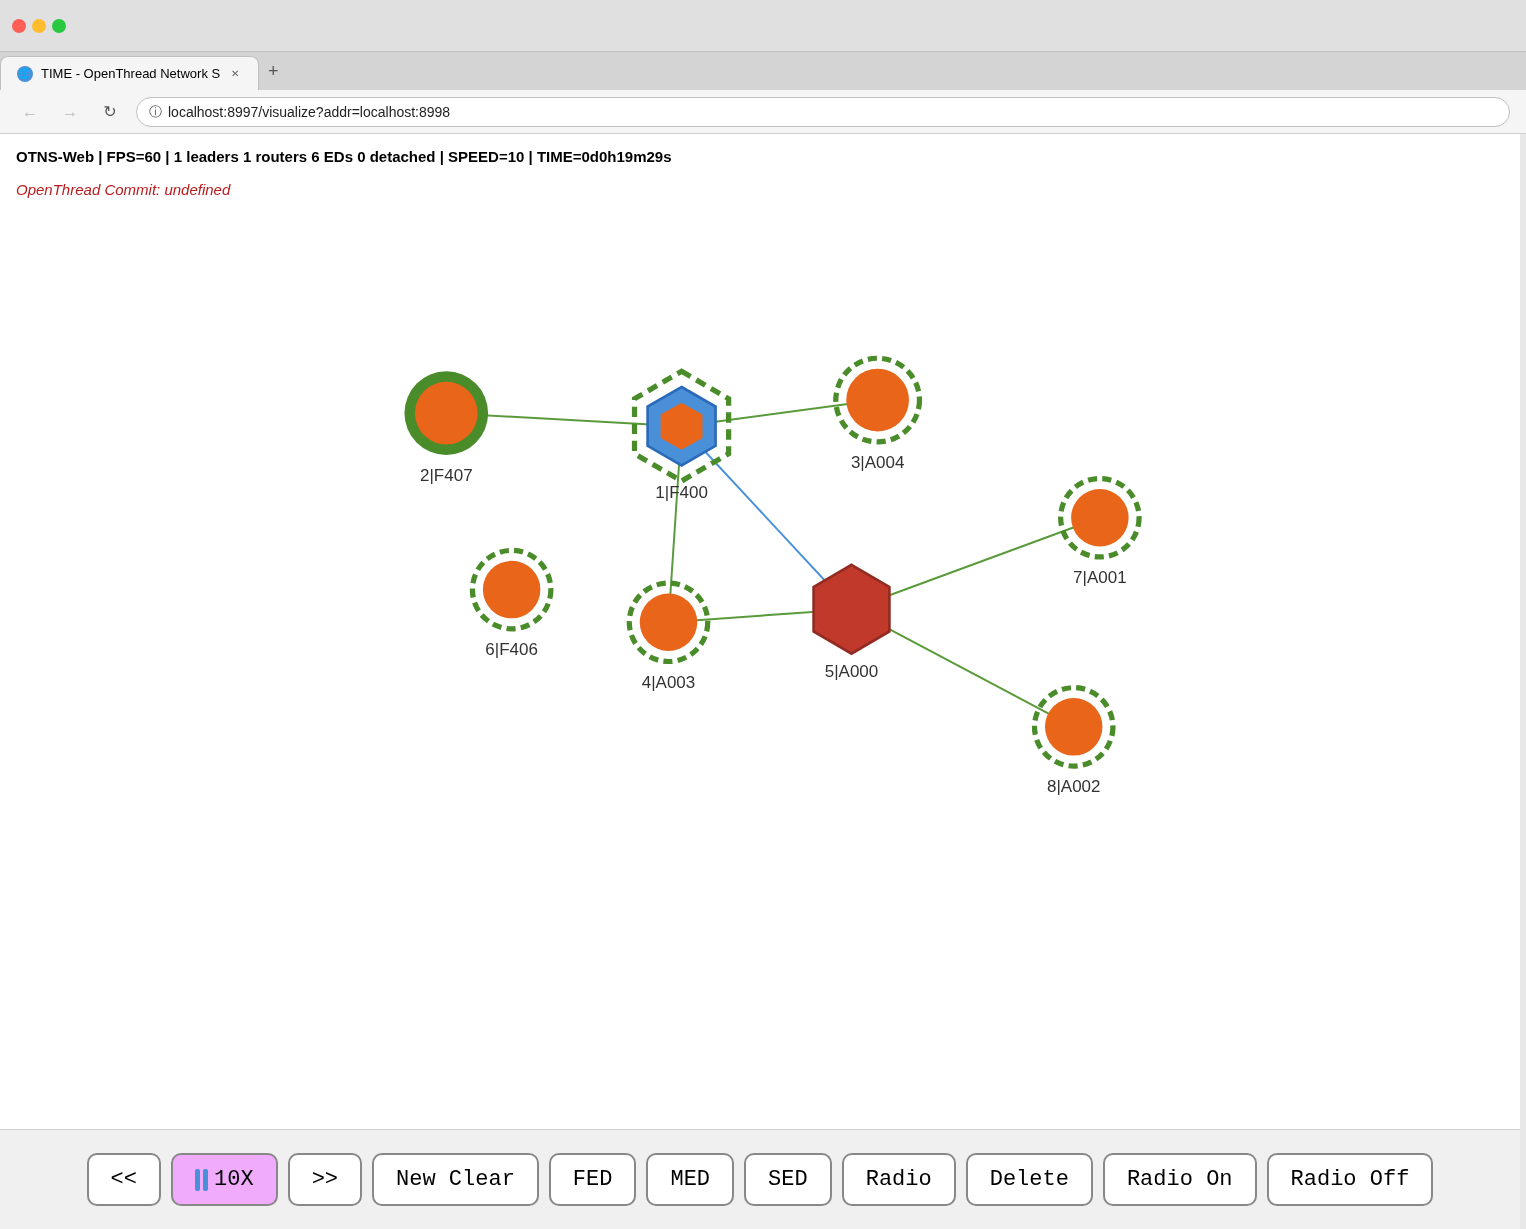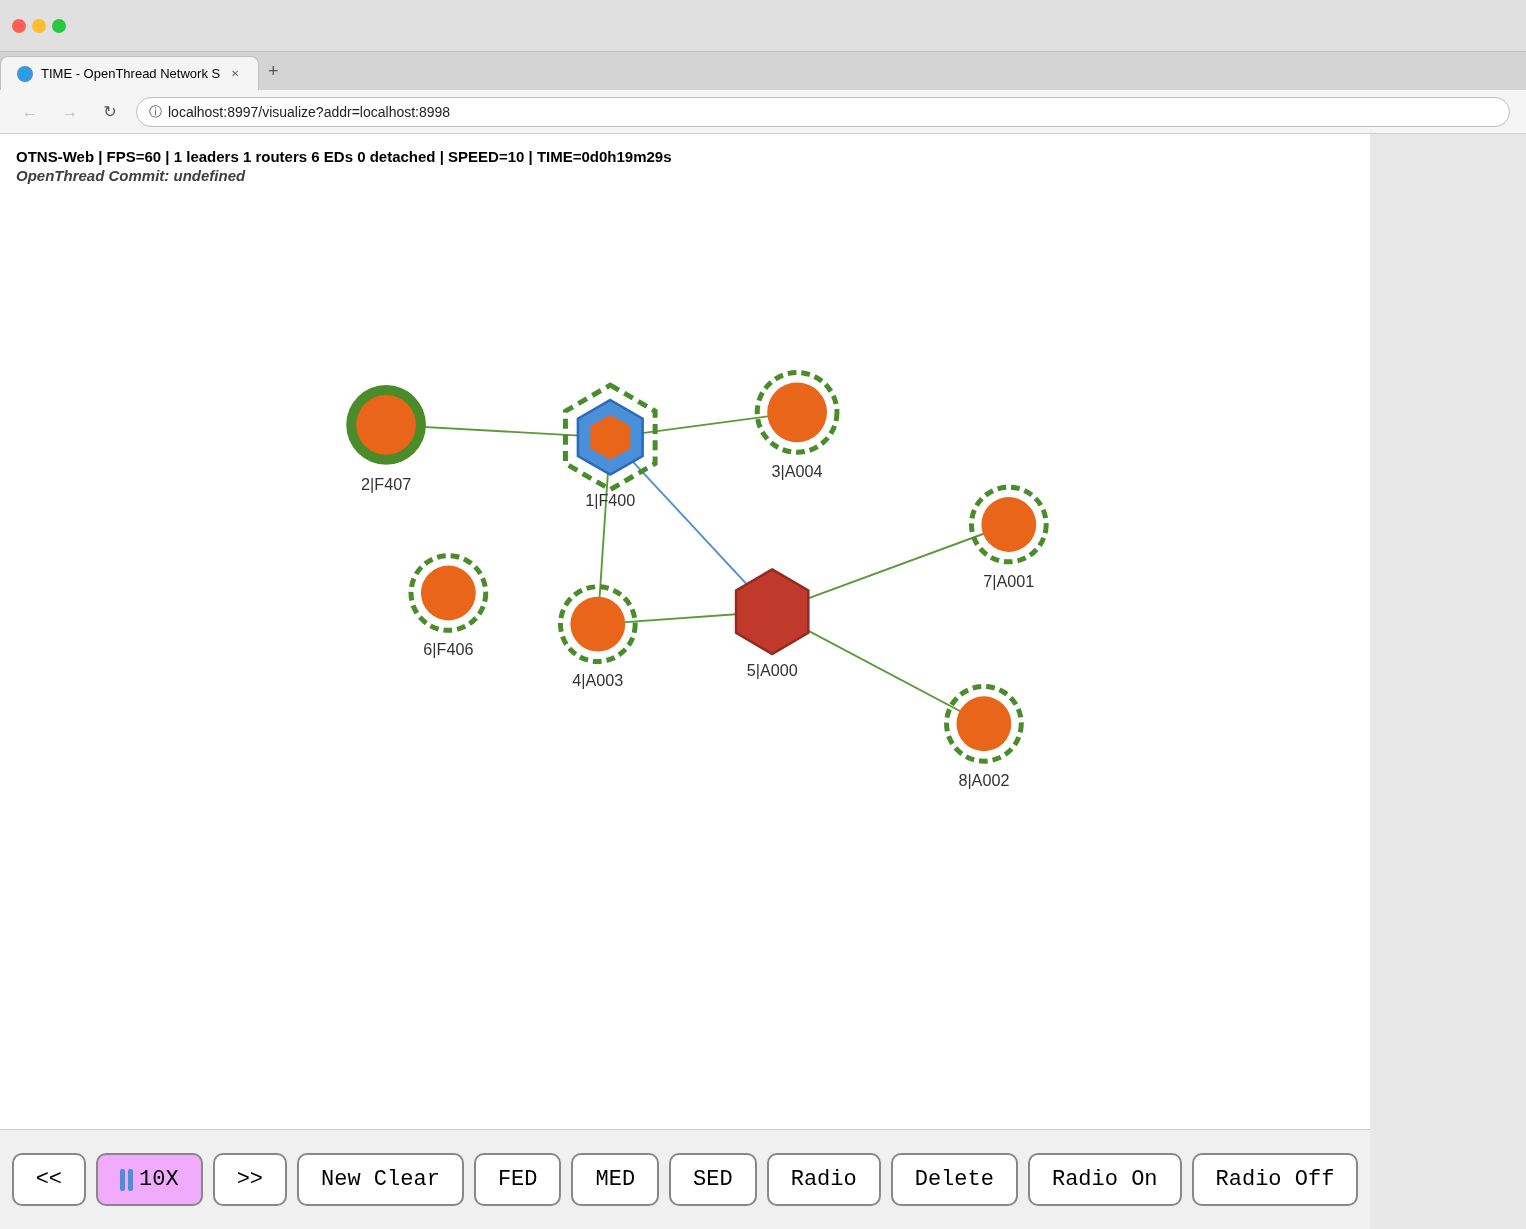--- a/index.html
+++ b/index.html
@@ -113,39 +113,39 @@
     }
     .url-secure-icon {
       color: #555;
       font-size: 13px;
     }
 
     
     .page {
       background: white;
       position: relative;
-      width: 1370px;
+      width: 1520px;
       height: calc(1229px - 52px - 38px - 44px);
       overflow: hidden;
     }
 
     .page-header {
       padding: 14px 16px 4px;
     }
     .status-line {
       font-size: 15px;
       font-weight: bold;
       color: #000;
     }
     .commit-line {
       font-size: 15px;
-      font-weight: bold;
+      font-weight: normal;
       font-style: italic;
-      color: #404040;
-      margin-top: 2px;
+      color: #b91c1c;
+      margin-top: 16px;
     }
 
     
     .network-canvas {
       position: absolute;
       top: 70px;
       left: 0;
       right: 0;
       bottom: 110px;
       overflow: hidden;

